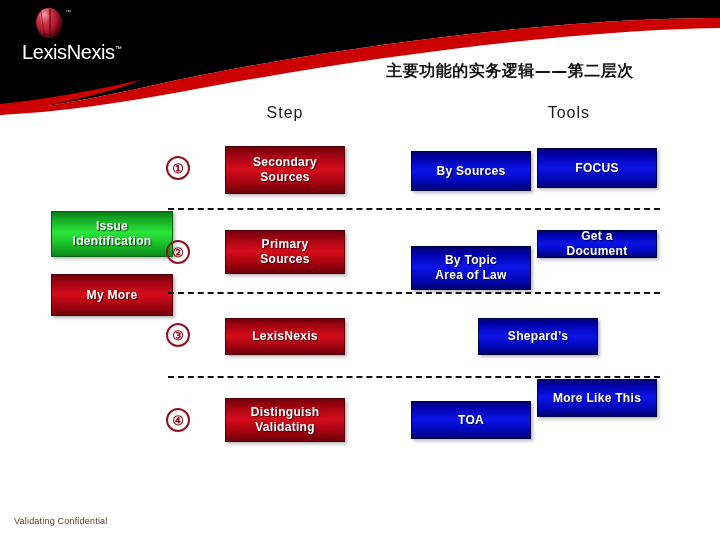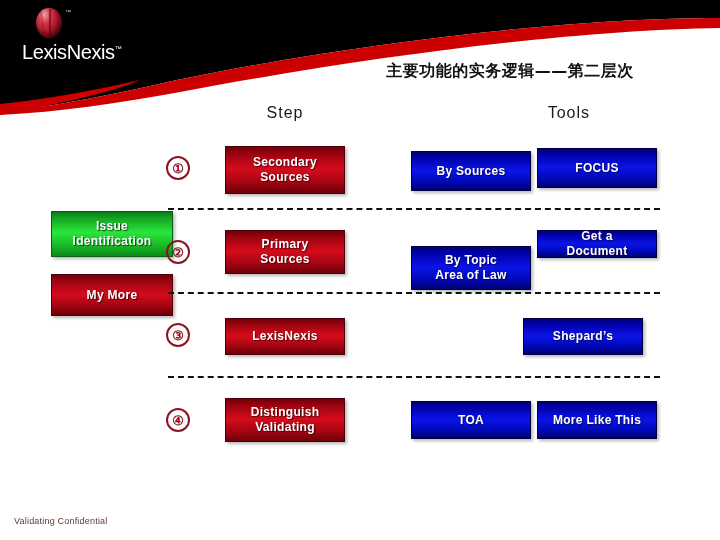--- a/index.html
+++ b/index.html
@@ -186,21 +186,21 @@
     font-family: "Liberation Sans", sans-serif;
     border: 1px solid #00003f;
     background: linear-gradient(to bottom,
         #000074 0%, #0000a8 14%, #0b14e8 48%, #0008b8 78%, #000070 100%);
     text-shadow: 1px 1px 1px rgba(0,0,0,0.55);
     box-shadow: 2px 2px 3px rgba(0,0,0,0.28);
     box-sizing: border-box;
   }
   .tool-left   { left: 411px; width: 120px; }
   .tool-right  { left: 537px; width: 120px; }
-  .tool-center { left: 478px; width: 120px; margin-left: 45px; }
+  .tool-center { left: 478px; width: 120px; }
 
   .divider {
     position: absolute;
     left: 168px;
     width: 492px;
     height: 0;
     border-top: 2px dashed #111111;
   }
 
   
@@ -258,15 +258,15 @@
 
 <div class="row-number" style="top:323px">③</div>
 <div class="step-box" style="top:318px;height:37px">LexisNexis</div>
 <div class="tool-box tool-center" style="top:318px;height:37px">Shepard’s</div>
 
 <div class="divider" style="top:376px"></div>
 
 <div class="row-number" style="top:408px">④</div>
 <div class="step-box" style="top:398px;height:44px">Distinguish<br>Validating</div>
 <div class="tool-box tool-left" style="top:401px;height:38px">TOA</div>
-<div class="tool-box tool-right" style="top:401px;height:38px">More Like This</div>
+<div class="tool-box tool-right" style="top:379px;height:38px">More Like This</div>
 
 <div id="footer-confidential">Validating Confidential</div>
 
 </body></html>

